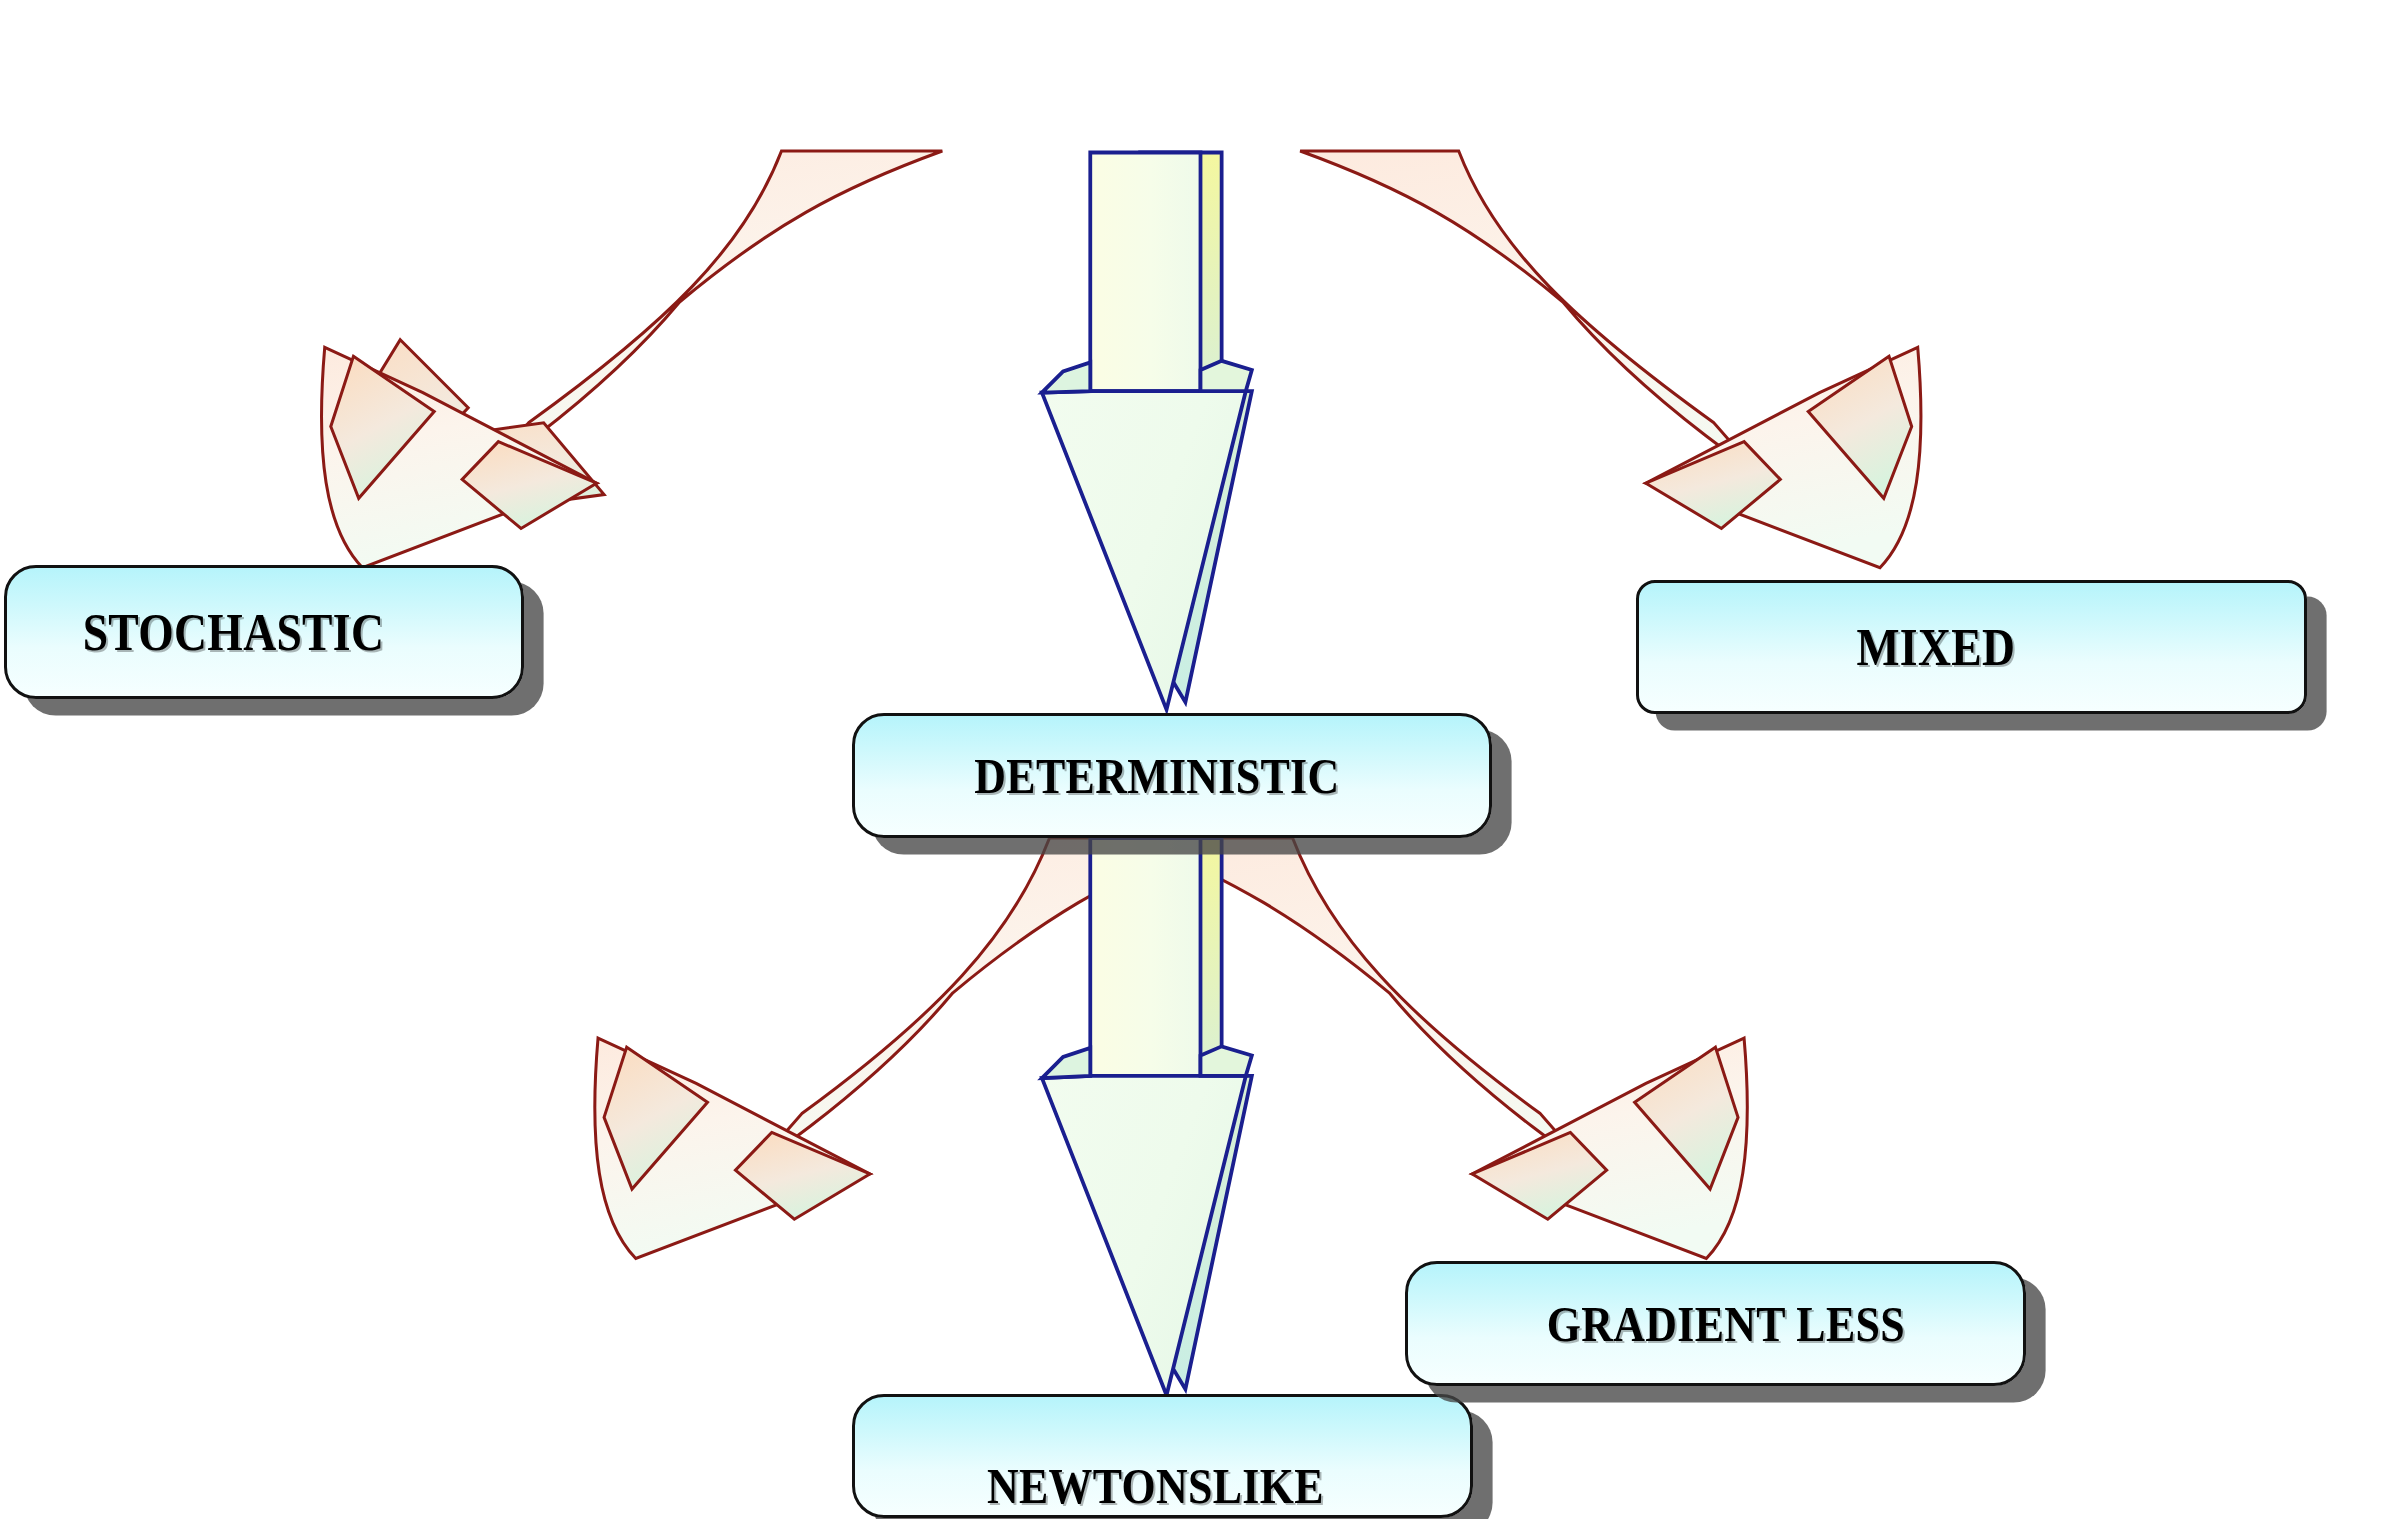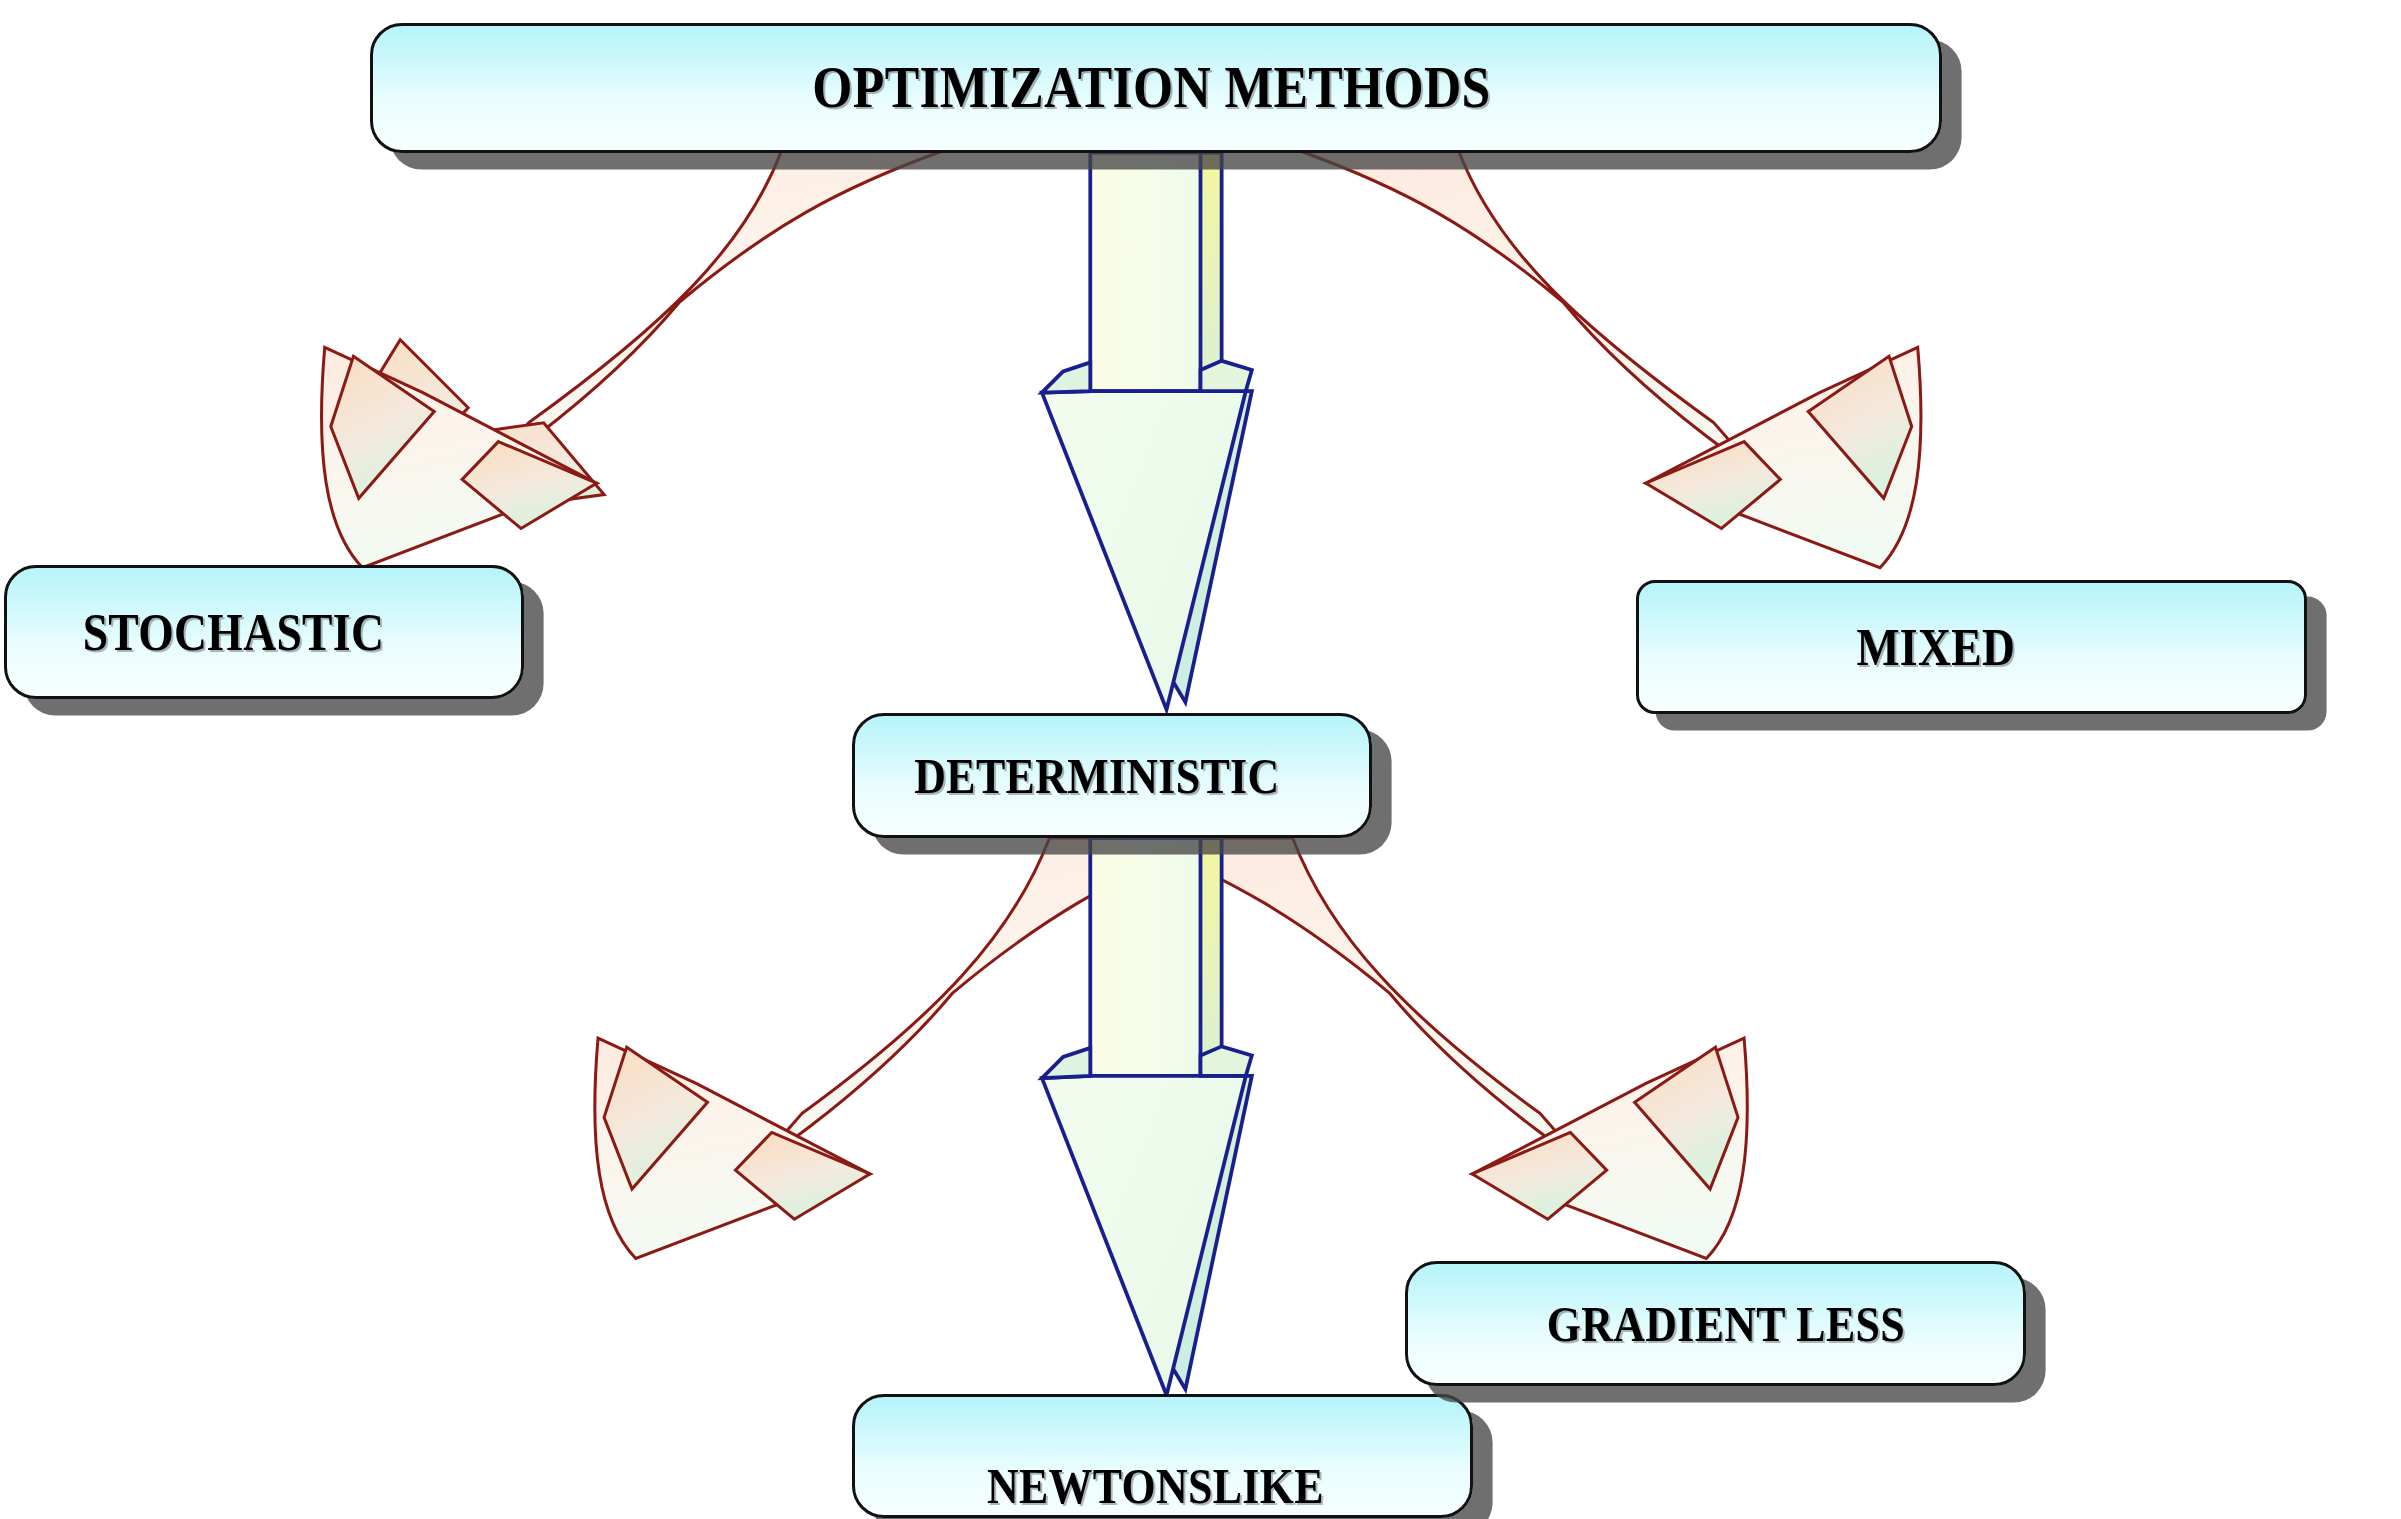--- a/index.html
+++ b/index.html
@@ -51,21 +51,21 @@
   #node-root      { left: 370px;  top: 22.7px;   width: 1572px; height: 130px; }
   #node-root .node-label { font-size: 60px; padding-right: 10.6px; }
 
   #node-stochastic{ left: 4px;   top: 565px;  width: 520px;  height: 134px; }
   #node-stochastic .node-label { font-size: 53px; text-align: left; padding-left: 88px;
                                  transform-origin: left center; }
 
   #node-mixed     { left: 1636px; top: 580px;  width: 671px;  height: 134px; border-radius: 19px; }
   #node-mixed .node-label { font-size: 53px; padding-right: 83px; }
 
-  #node-determ    { left: 852px; top: 713px;  width: 520px;  height: 125px; }
+  #node-determ    { left: 852px; top: 713px;  width: 640px;  height: 125px; }
   #node-determ .node-label { font-size: 51px; padding-right: 35px; }
 
   #node-gradient  { left: 290px;  top: 1278px; width: 621px;  height: 125px; }
   #node-gradient .node-label { font-size: 51px; padding-right: 19.6px; }
 
   #node-gradless  { left: 1405px; top: 1261px; width: 621px;  height: 125px; padding-left: 44px; }
   #node-gradless .node-label { font-size: 51px; padding-right: 27px; }
 
   #node-newton    { left: 852px; top: 1394px; width: 621px;  height: 124px; align-items: flex-end; }
   #node-newton .node-label { font-size: 51px; padding-right: 16.6px; }
@@ -205,23 +205,20 @@
     <g>
       <path d="M 1510 1110 L 1618 1110 L 1618 1425 L 1658 1425 L 1570 1840 L 1540 1790
                L 1590 1428 L 1510 1428 Z" fill="url(#sideGrad)" stroke="#1a1f8f" stroke-width="5"></path>
       <path d="M 1444 1110 L 1590 1110 L 1590 1425 L 1444 1425 Z" fill="url(#shaftGrad)" stroke="#1a1f8f" stroke-width="5"></path>
       <path d="M 1444 1425 L 1590 1425 L 1650 1425 L 1545 1848 L 1380 1428 Z" fill="url(#headGrad)" stroke="#1a1f8f" stroke-width="5"></path>
       <path d="M 1380 1428 L 1444 1425 L 1444 1388 L 1408 1400 Z" fill="#ddf4e0" stroke="#1a1f8f" stroke-width="5"></path>
       <path d="M 1590 1425 L 1650 1425 L 1658 1398 L 1618 1386 L 1590 1398 Z" fill="#e3f6dc" stroke="#1a1f8f" stroke-width="5"></path>
     </g>
   </svg>
 
-  <div class="node" id="node-root">
-    <span class="node-label">OPTIMIZATION METHODS</span>
-  </div>
 
   <div class="node" id="node-stochastic">
     <span class="node-label">STOCHASTIC</span>
   </div>
 
   <div class="node" id="node-determ">
     <span class="node-label">DETERMINISTIC</span>
   </div>
 
   <div class="node" id="node-mixed">

